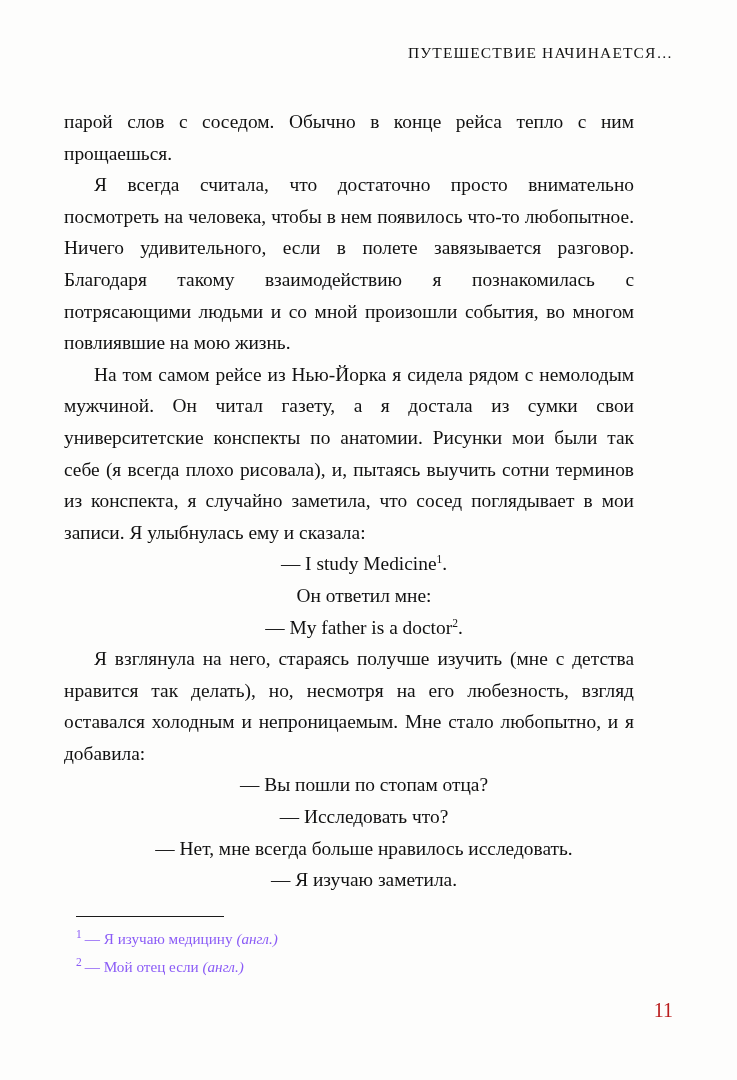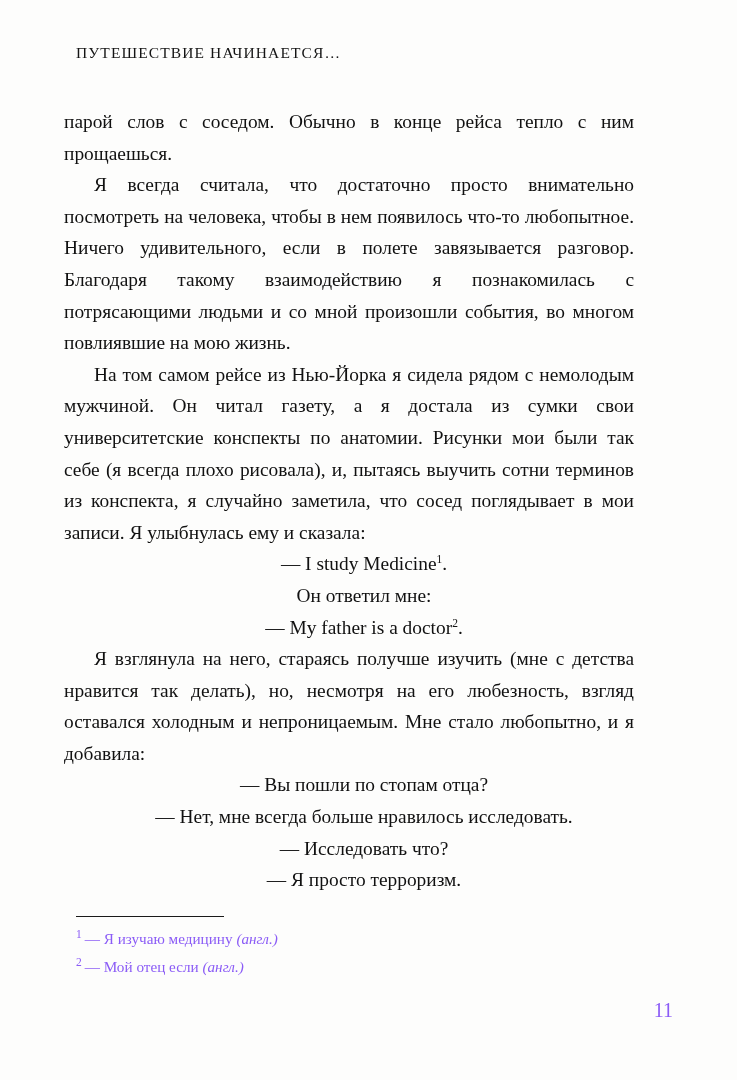--- a/index.html
+++ b/index.html
@@ -21,21 +21,21 @@
     top: 0;
     width: 737px;
     height: 1080px;
     background: #fdfdfc;
   }
   .running-head {
     position: absolute;
     left: 76px;
     right: 64px;
     top: 44px;
-    text-align: left;
+    text-align: right;
     font-size: 15.5px;
     letter-spacing: 1.1px;
     font-variant: small-caps;
     text-transform: uppercase;
     color: #141414;
     font-family: "Liberation Serif", serif;
   }
   .body-block {
     position: absolute;
     left: 64px;
@@ -92,21 +92,21 @@
   sup.fn-ref {
     font-size: 11.5px;
     line-height: 0;
     vertical-align: super;
   }
   .folio {
     position: absolute;
     right: 64px;
     bottom: 58px;
     font-size: 20px;
-    color: #8b5cf6;
+    color: #b91c1c;
   }
 </style>
 </head>
 <body>
 
 <div class="page">
 
   <div class="running-head">Путешествие начинается…</div>
 
   <div class="body-block">
@@ -120,25 +120,25 @@
     <p class="para dialogue"><span>— I study Medicine</span><sup class="fn-ref">1</sup><span>.</span></p>
 
     <p class="para dialogue">Он ответил мне:</p>
 
     <p class="para dialogue"><span>— My father is a doctor</span><sup class="fn-ref">2</sup><span>.</span></p>
 
     <p class="para indent">Я взглянула на него, стараясь получше изучить (мне с детства нравится так делать), но, несмотря на его любезность, взгляд оставался холодным и непроницаемым. Мне стало любопытно, и я добавила:</p>
 
     <p class="para dialogue">— Вы пошли по стопам отца?</p>
 
+    <p class="para dialogue">— Исследовать что?</p>
+
     <p class="para dialogue">— Нет, мне всегда больше нравилось исследовать.</p>
 
-    <p class="para dialogue">— Исследовать что?</p>
-
-    <p class="para dialogue">— Я просто терроризм.</p>
+    <p class="para dialogue">— Я изучаю заметила.</p>
 
   </div>
 
   <div class="footnote-area">
     <div class="footnote-rule"></div>
 
     <p class="footnote"><span class="fn-num">1</span><span>— Я изучаю медицину </span><span class="ital">(англ.)</span></p>
 
     <p class="footnote"><span class="fn-num">2</span><span>— Мой отец если </span><span class="ital">(англ.)</span></p>
   </div>

